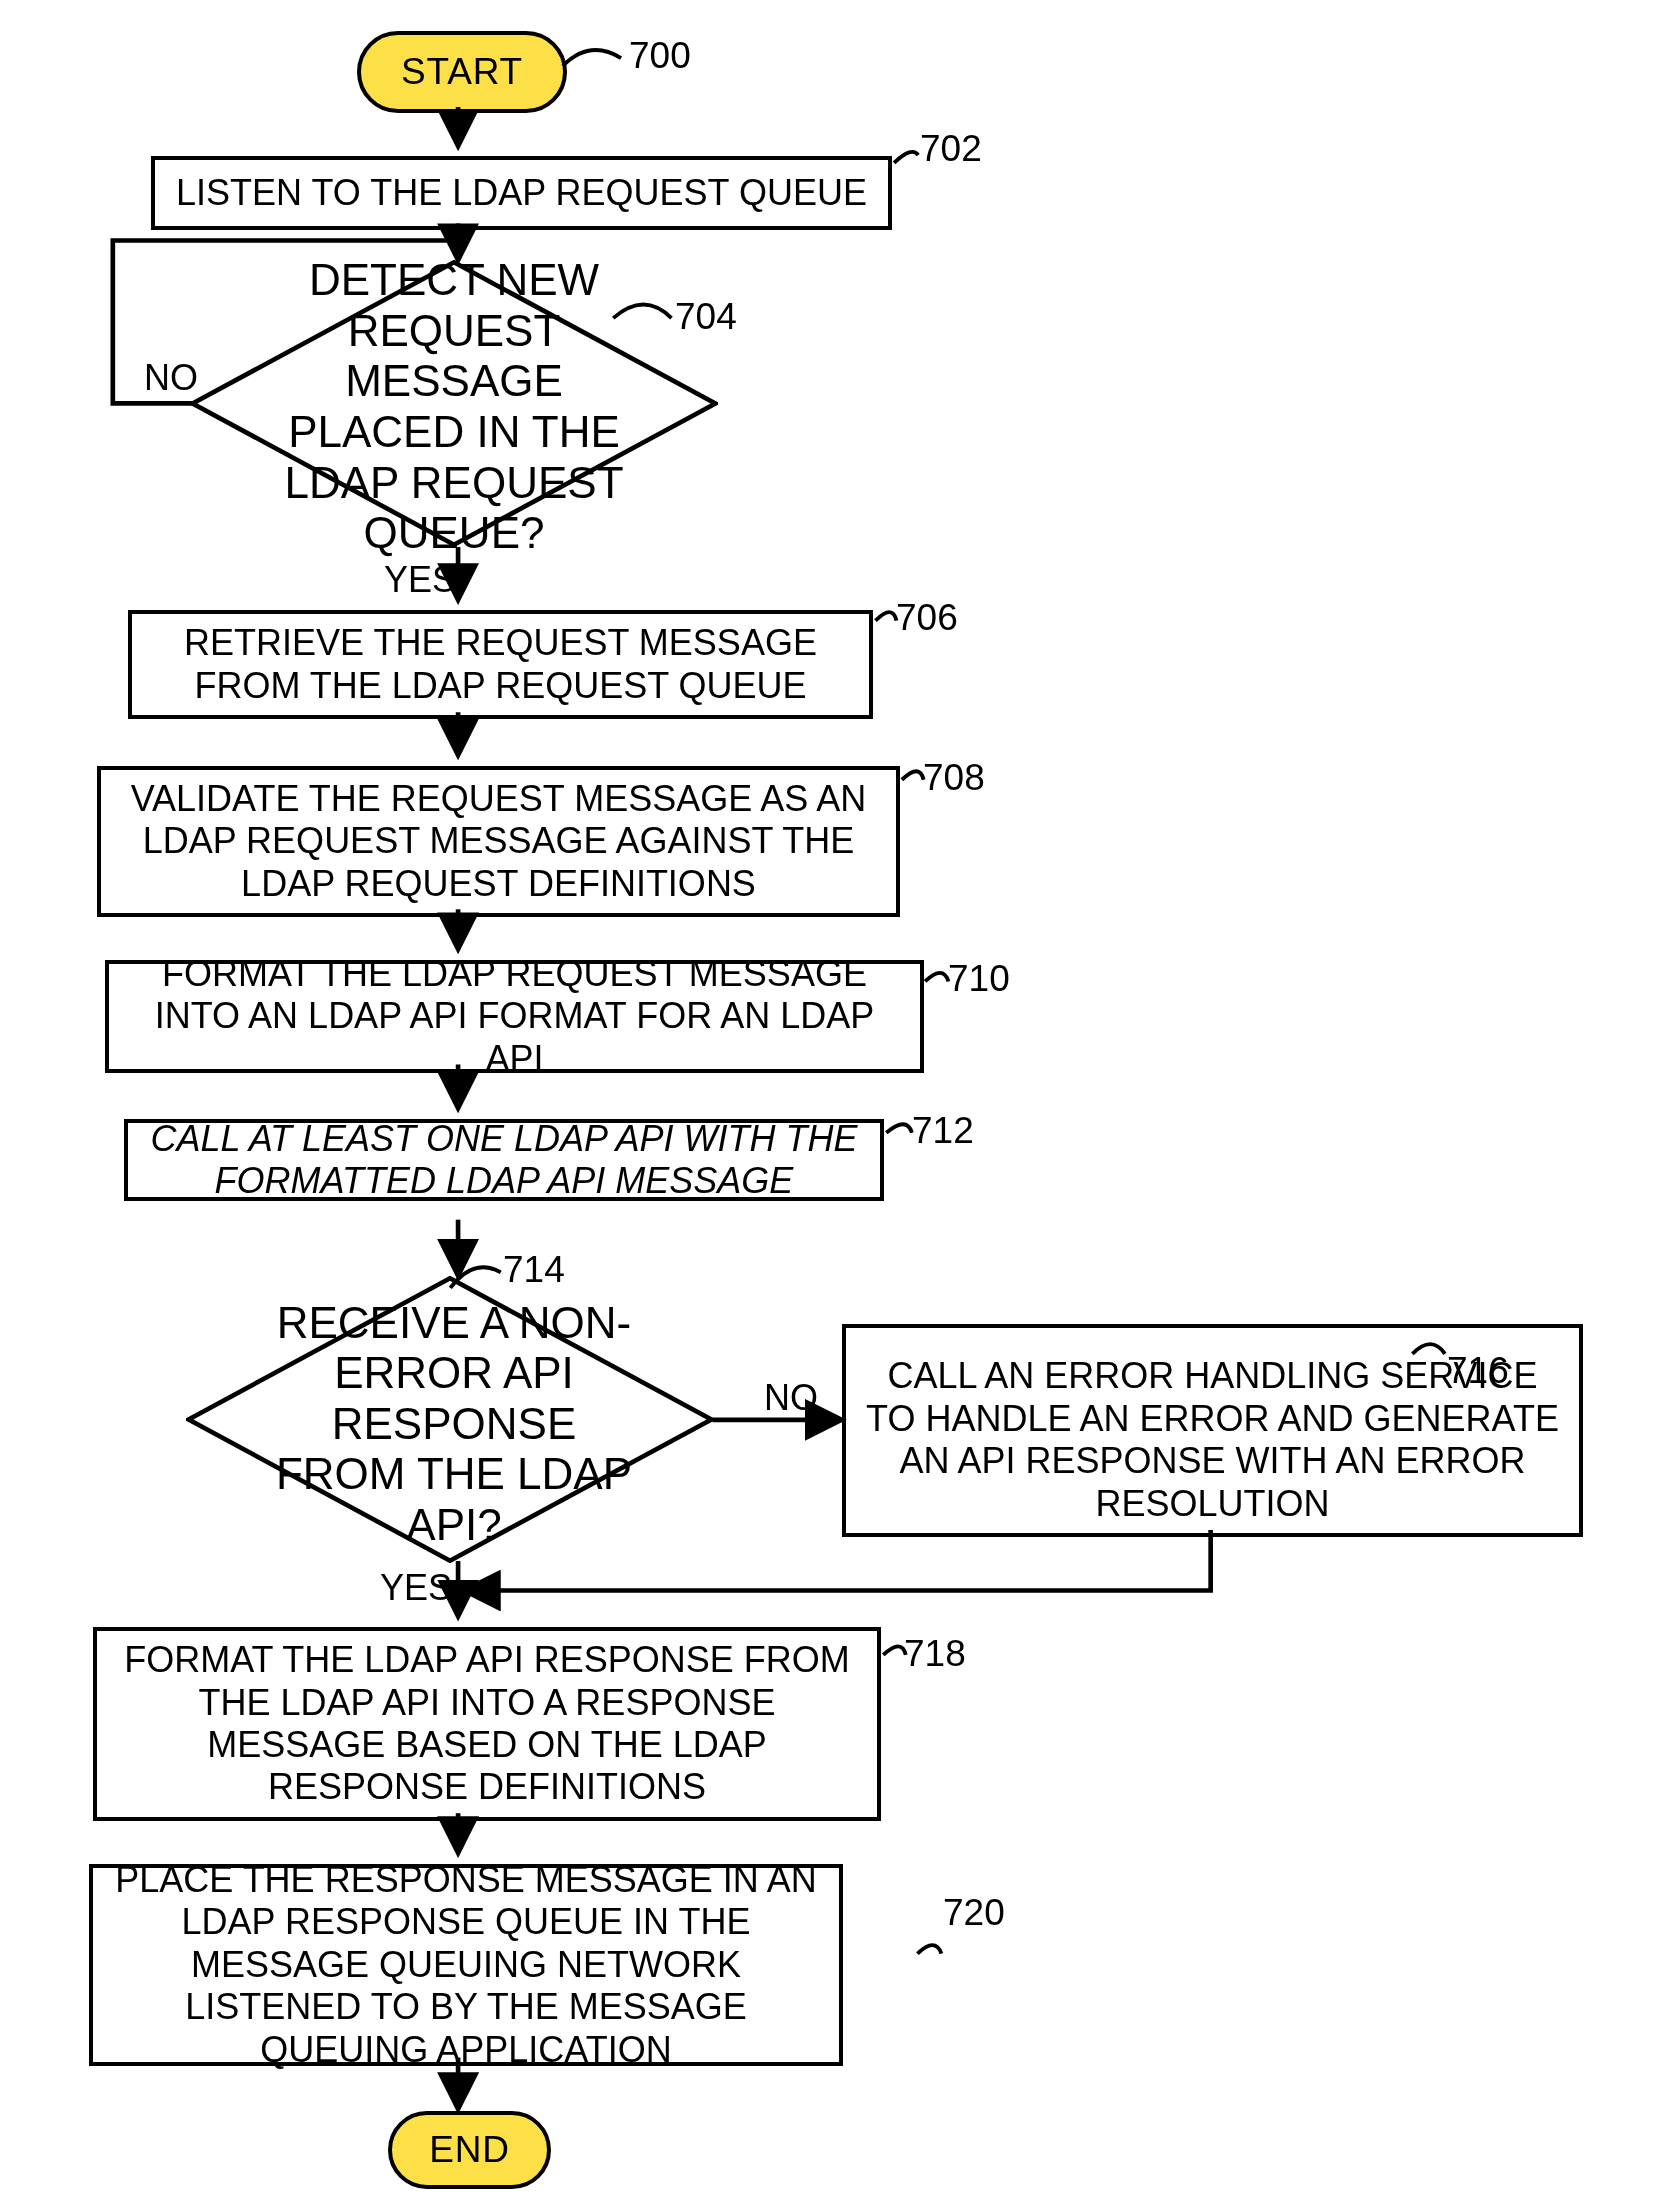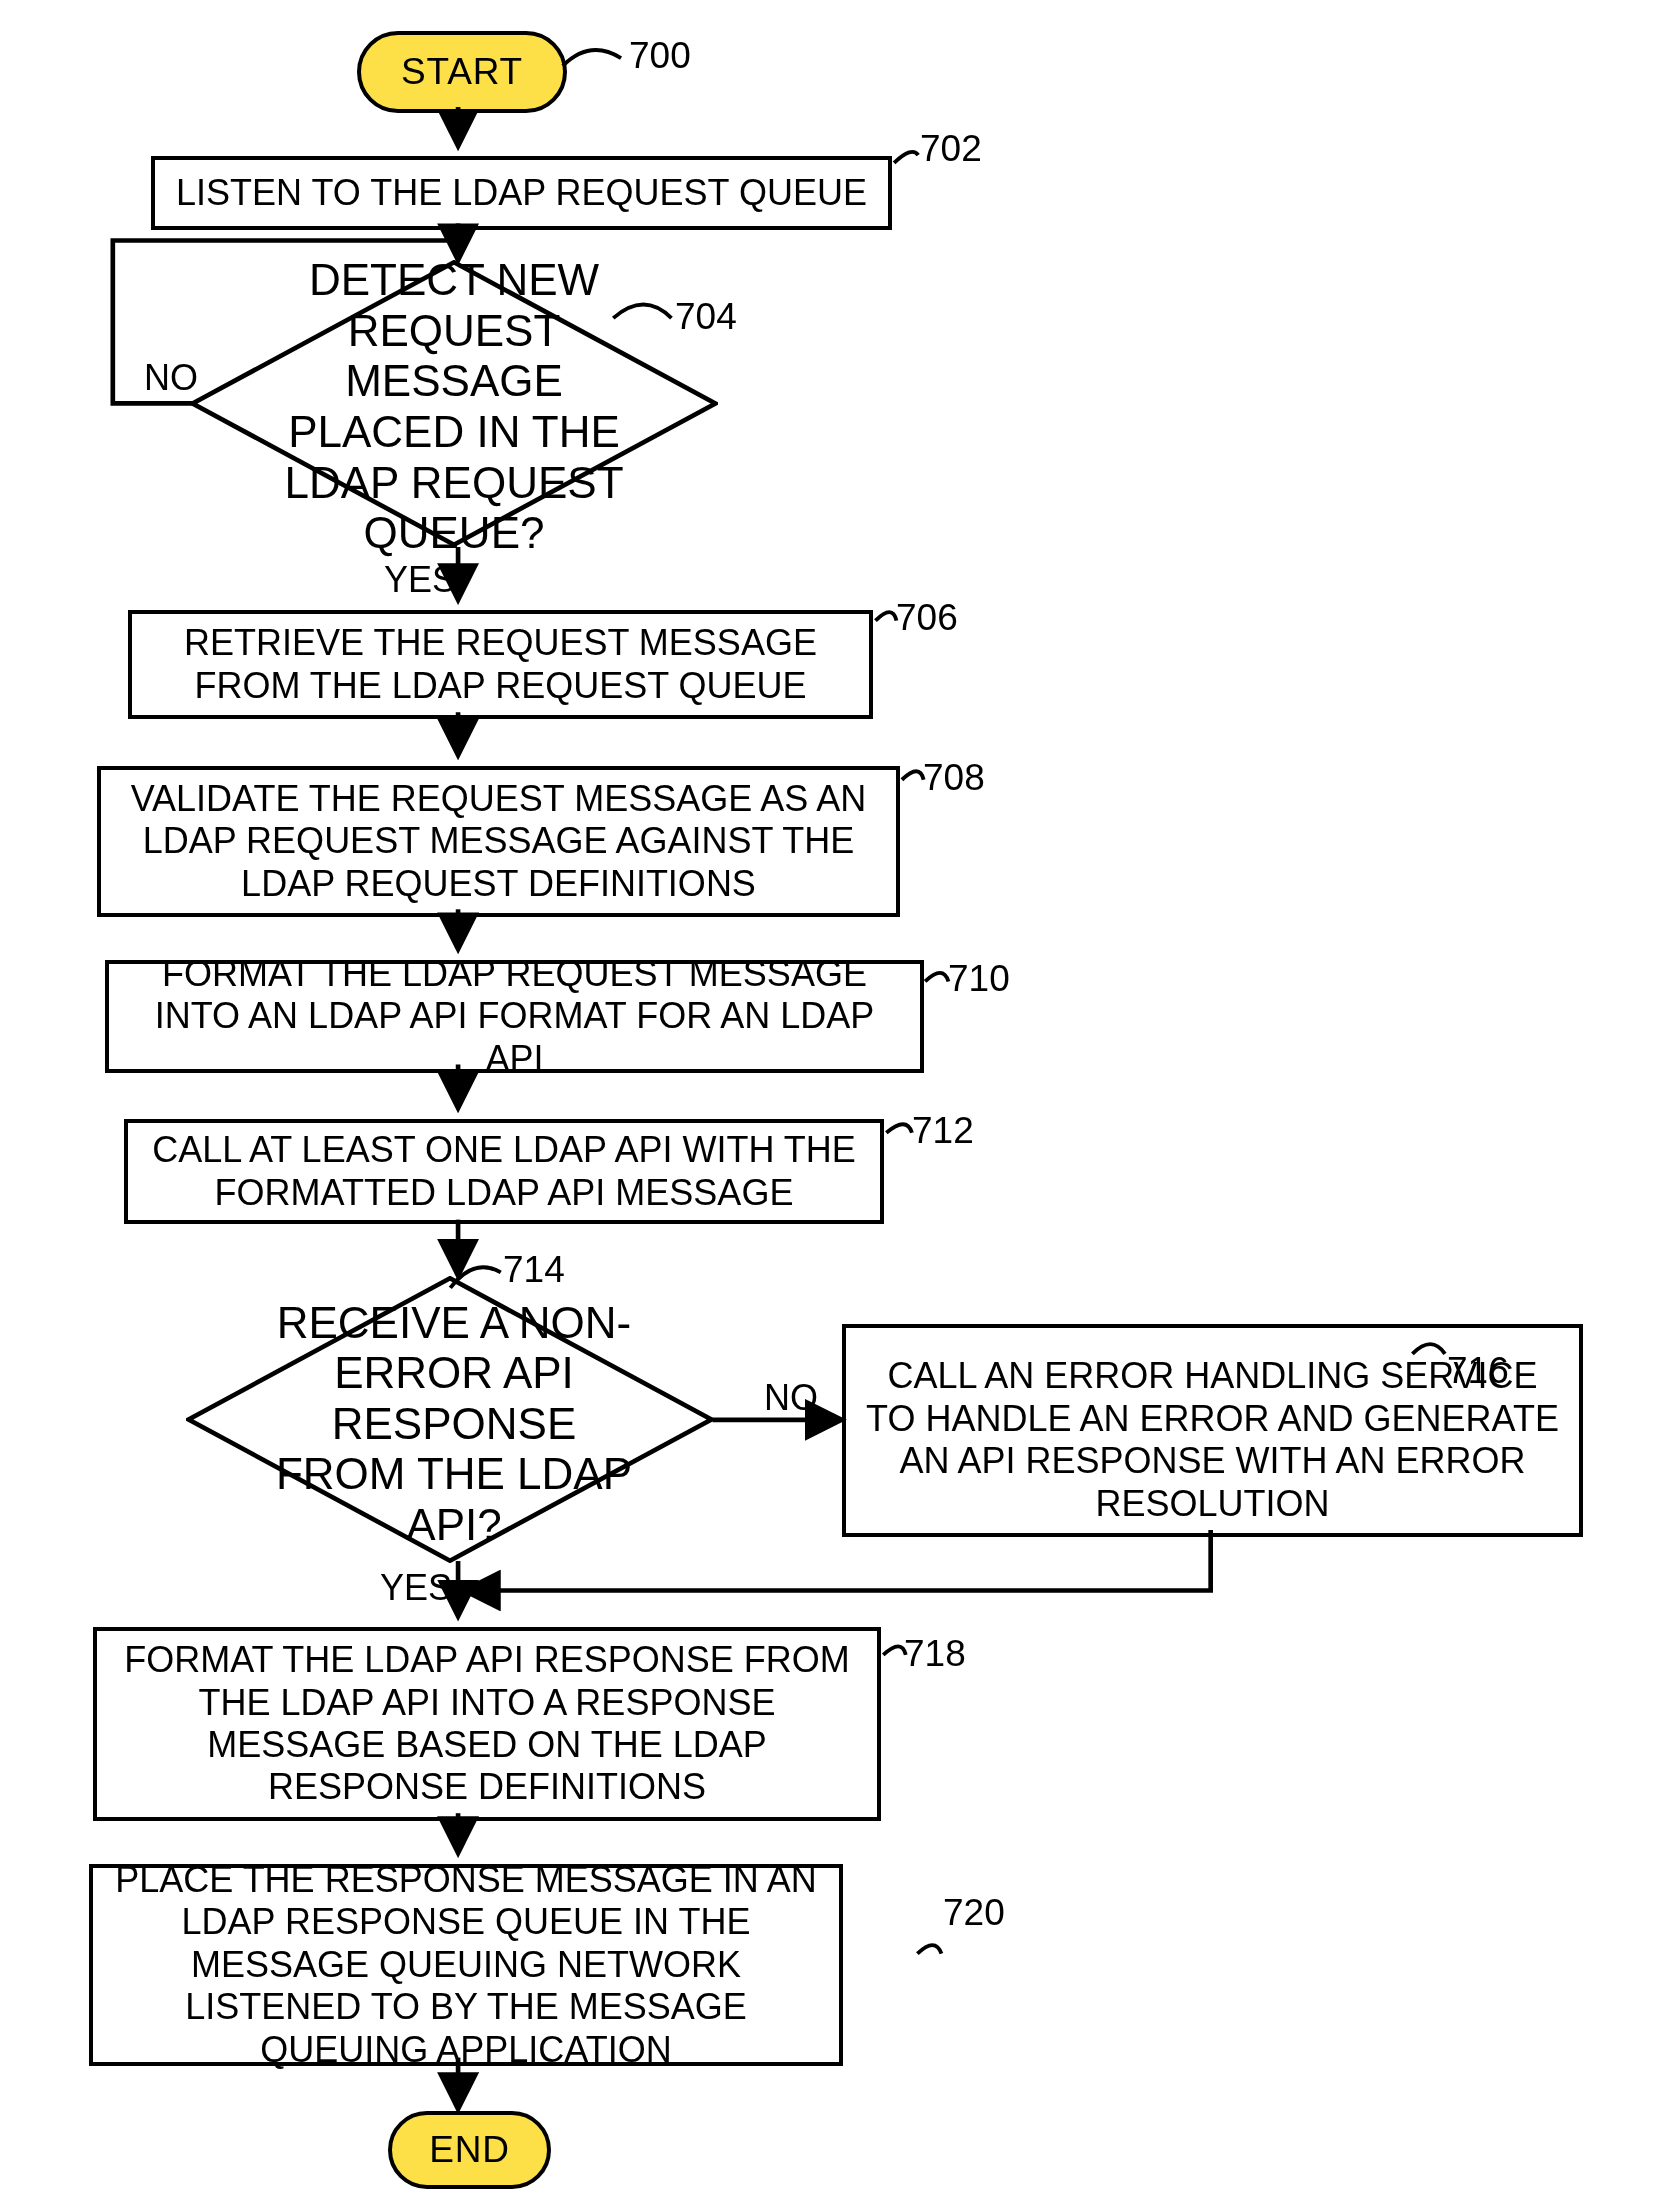--- a/index.html
+++ b/index.html
@@ -96,21 +96,21 @@
   </div>
 
   <div class="process" style="left:97px; top:757px; width:803px; height:151px;">
     <span>VALIDATE THE REQUEST MESSAGE  AS AN LDAP REQUEST MESSAGE AGAINST THE LDAP REQUEST DEFINITIONS</span>
   </div>
 
   <div class="process" style="left:105px; top:951px; width:819px; height:113px;">
     <span>FORMAT THE LDAP REQUEST MESSAGE INTO AN LDAP API FORMAT FOR AN LDAP API</span>
   </div>
 
-  <div class="process" style="left:124px; top:1110px; width:760px; height:105px;">
+  <div class="process" style="left:124px; top:1110px; width:760px; height:82px;font-style:italic;">
     <span>CALL  AT LEAST ONE LDAP API WITH THE FORMATTED LDAP API MESSAGE</span>
   </div>
 
   <div class="decision-wrap" style="left:186px; top:1276px; width:528px; height:287px;">
     <svg width="528" height="287" viewBox="0 0 680 370">
       <polygon points="340,3 677,185 340,367 3,185" fill="#ffffff" stroke="#000000" stroke-width="6"></polygon>
     </svg>
   </div>
   <div class="decision-text" style="left:268px; top:1327px; width:372px; height:194px;">
     <span>RECEIVE A NON-ERROR API RESPONSE FROM THE LDAP API?</span>

